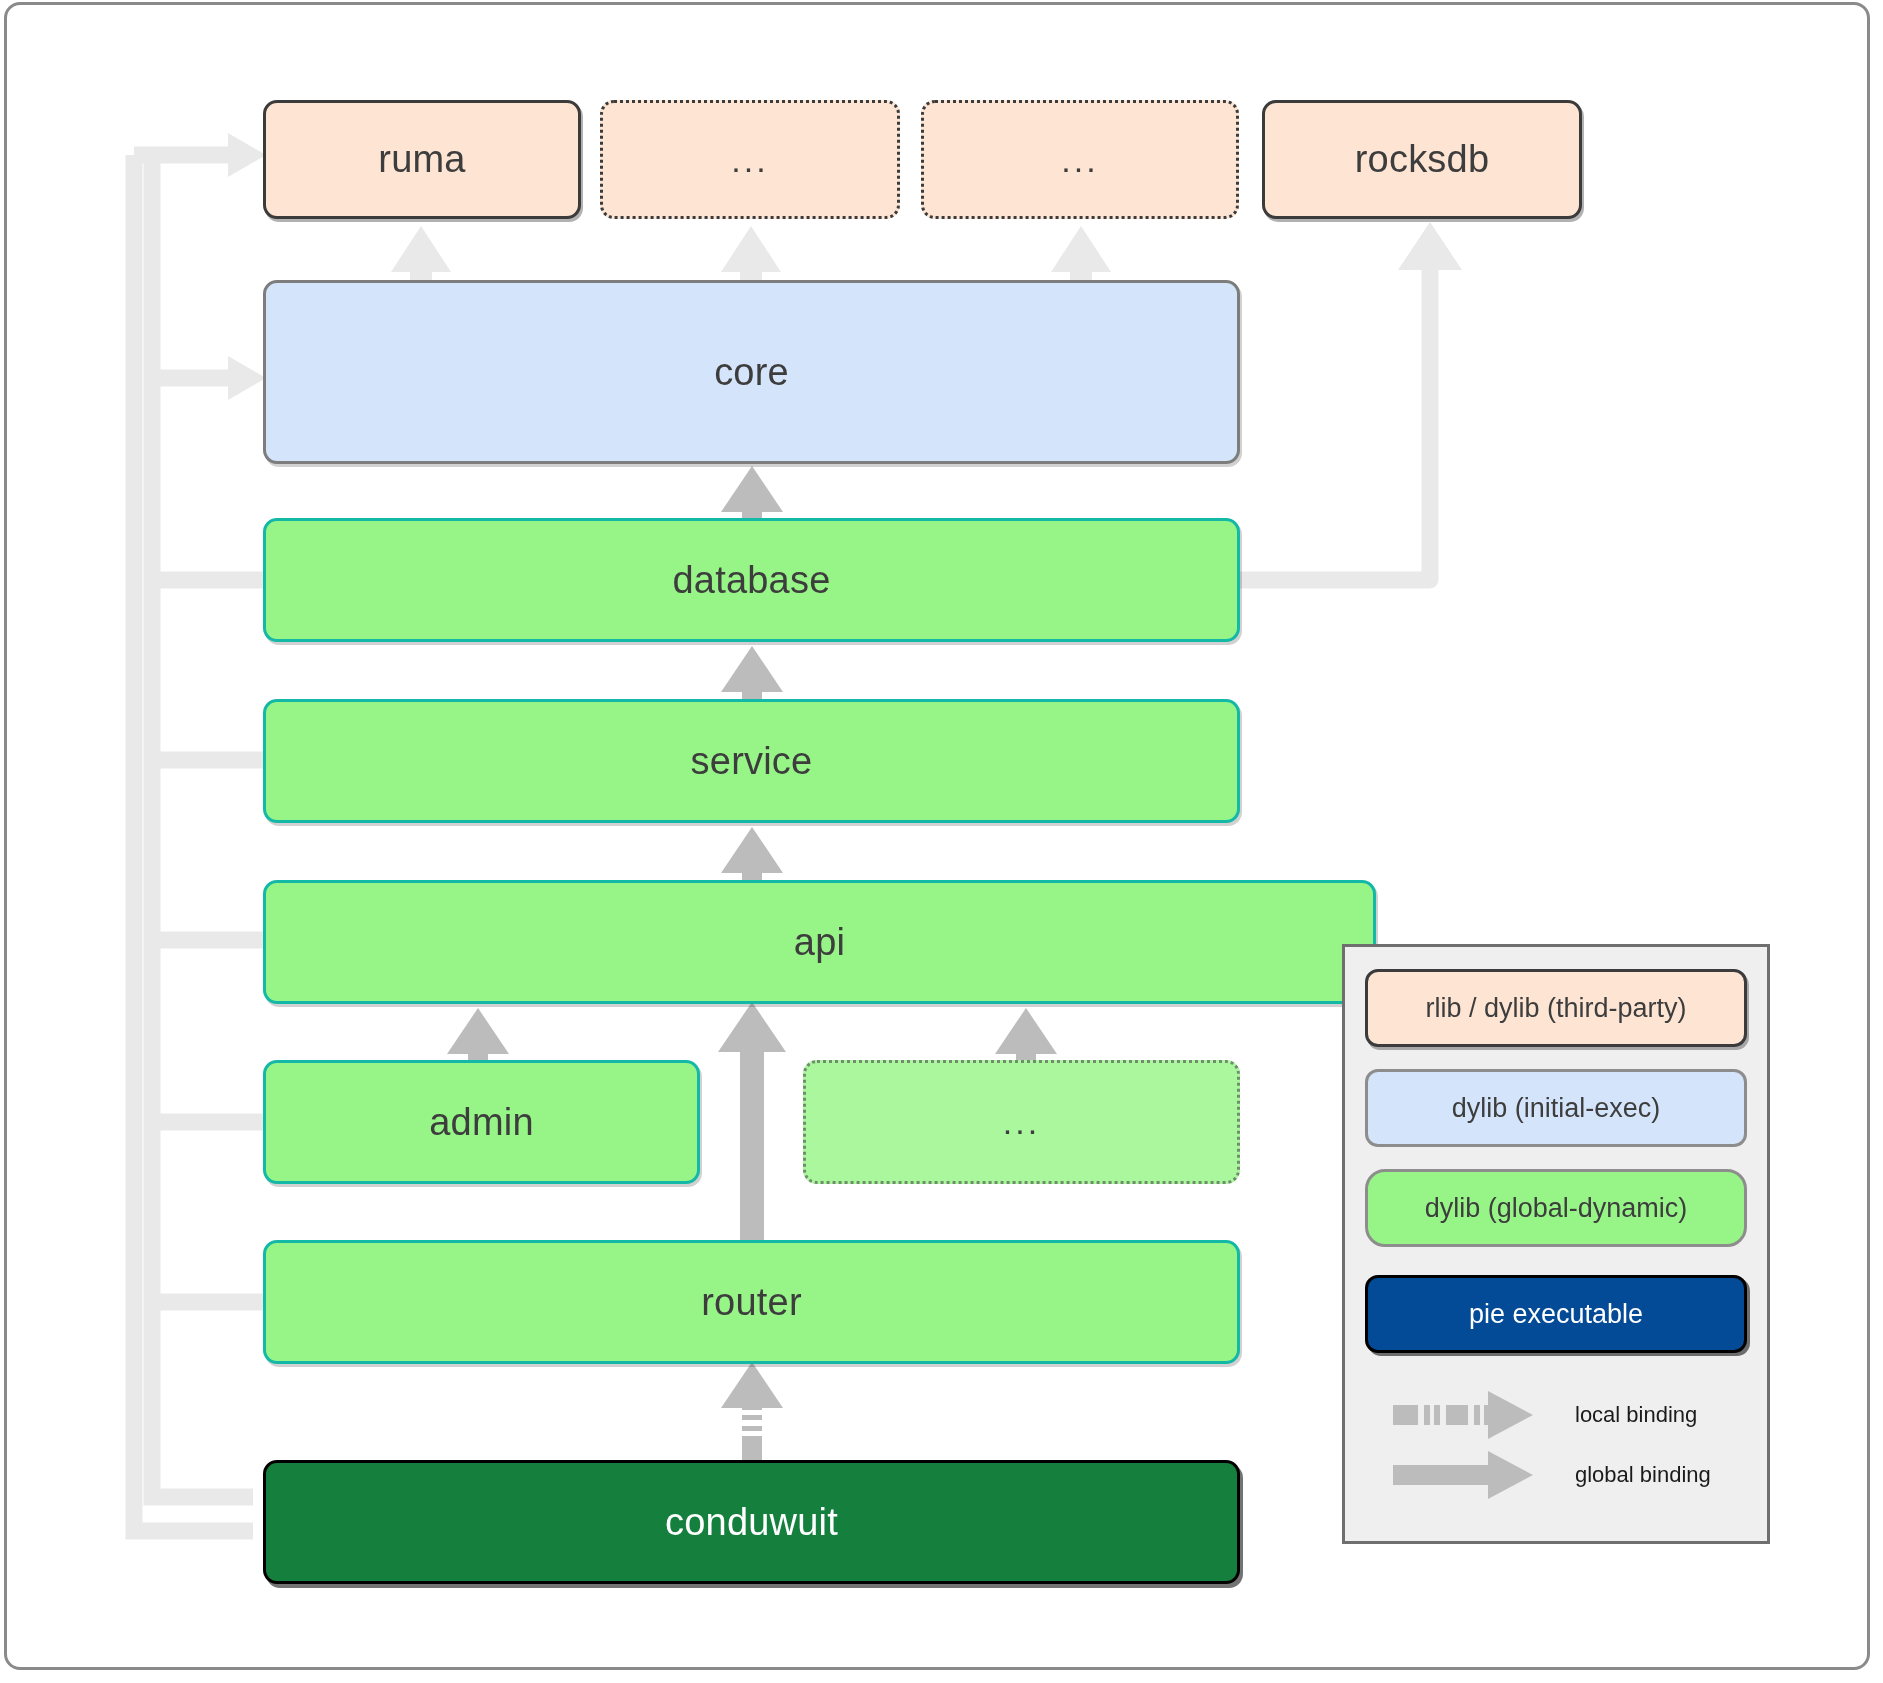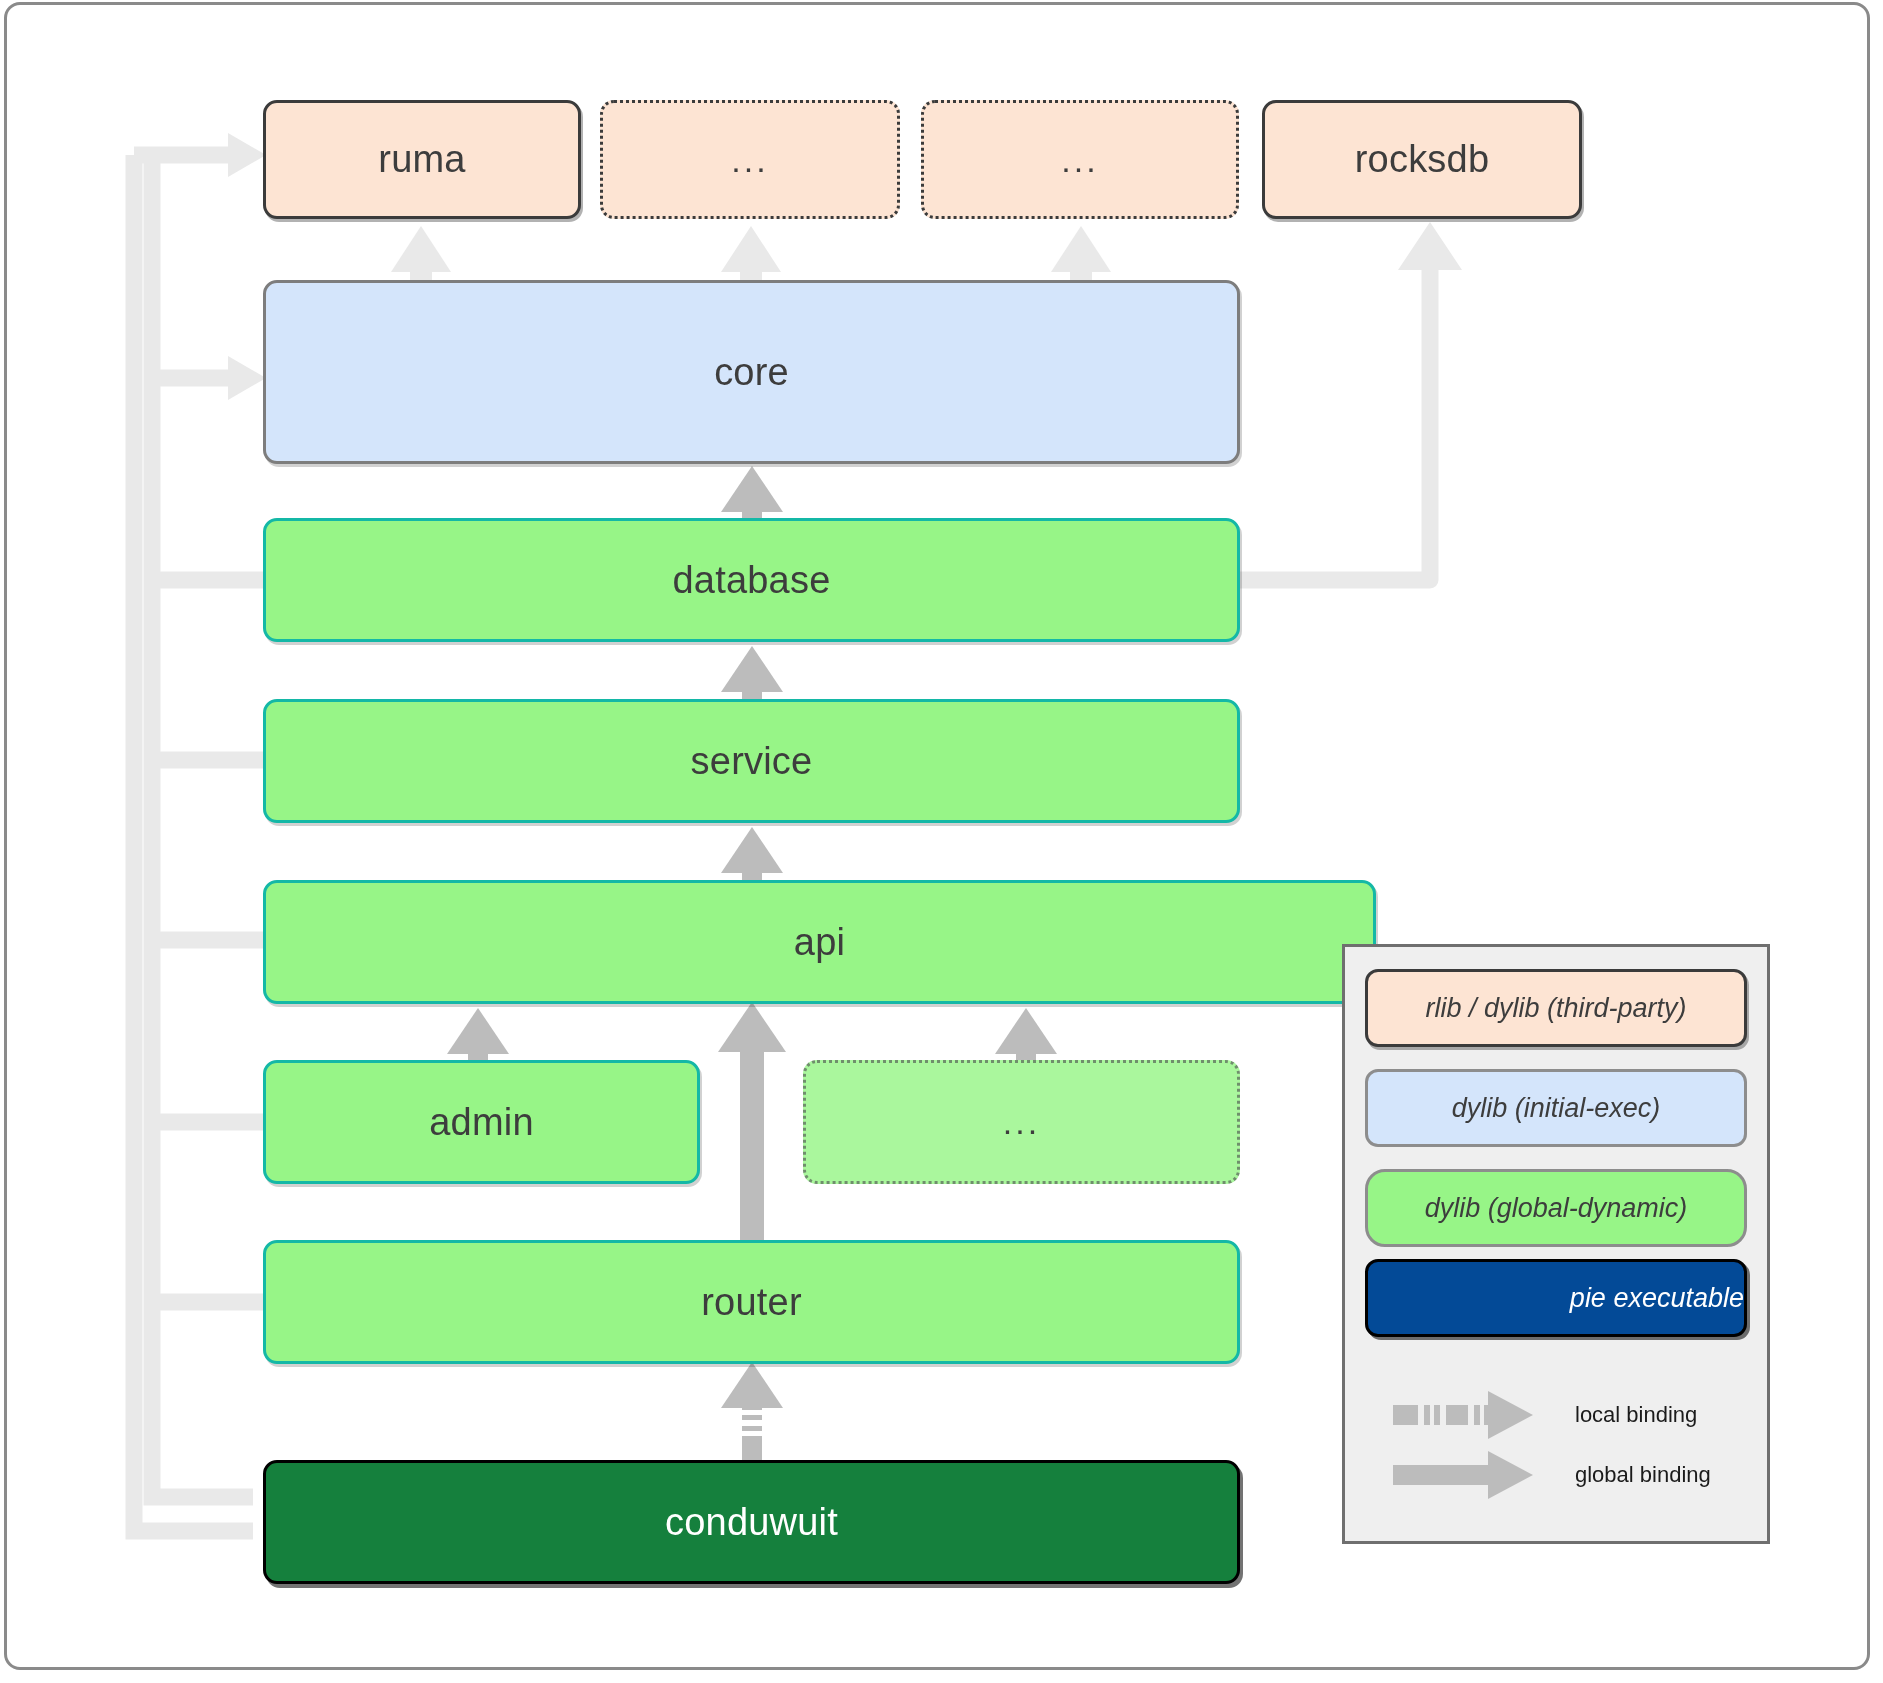--- a/index.html
+++ b/index.html
@@ -47,21 +47,21 @@
     border:3px solid #6f6f6f;
     box-sizing:border-box;
     z-index:6;
   }
   .lg-box{
     position:absolute;left:20px;
     width:382px;height:78px;
     border-radius:13px;
     box-sizing:border-box;
     display:flex;align-items:center;justify-content:center;
-    font-size:27px;color:#3d3d3d;font-style:italic;
+    font-size:27px;color:#3d3d3d;
   }
   .lg-orange{background:#fde4d3;border:3px solid #3b3b3b;box-shadow:2px 3px 0 rgba(0,0,0,.30);}
   .lg-blue{background:#d4e5fb;border:3px solid #8d8d8d;}
   .lg-green{background:#97f587;border:3px solid #8d8d8d;}
   .lg-navy{background:#034a97;border:3px solid #000;color:#fff;box-shadow:3px 3px 0 rgba(0,0,0,.55);}
   .lg-label{
     position:absolute;
     font-size:22px;color:#1b1b1b;
     white-space:nowrap;
   }
@@ -200,21 +200,21 @@
   <div id="legend">
     <div class="lg-box lg-orange" style="top:22px;">
       <span>rlib / dylib (third-party)</span>
     </div>
     <div class="lg-box lg-blue" style="top:122px;">
       <span>dylib (initial-exec)</span>
     </div>
     <div class="lg-box lg-green" style="top:222px;border-radius:20px;">
       <span>dylib (global-dynamic)</span>
     </div>
-    <div class="lg-box lg-navy" style="top:312px;justify-content:flex-end;">
+    <div class="lg-box lg-navy" style="top:328px;">
       <span>pie executable</span>
     </div>
 
     <svg style="position:absolute;left:48px;top:442px;width:140px;height:52px;" xmlns="http://www.w3.org/2000/svg" viewBox="0 0 140 52">
       <g fill="#bcbcbc">
         <rect x="0" y="16" width="25" height="20"></rect>
         <rect x="31" y="16" width="6" height="20"></rect>
         <rect x="41" y="16" width="6" height="20"></rect>
         <rect x="53" y="16" width="22" height="20"></rect>
         <rect x="81" y="16" width="6" height="20"></rect>

